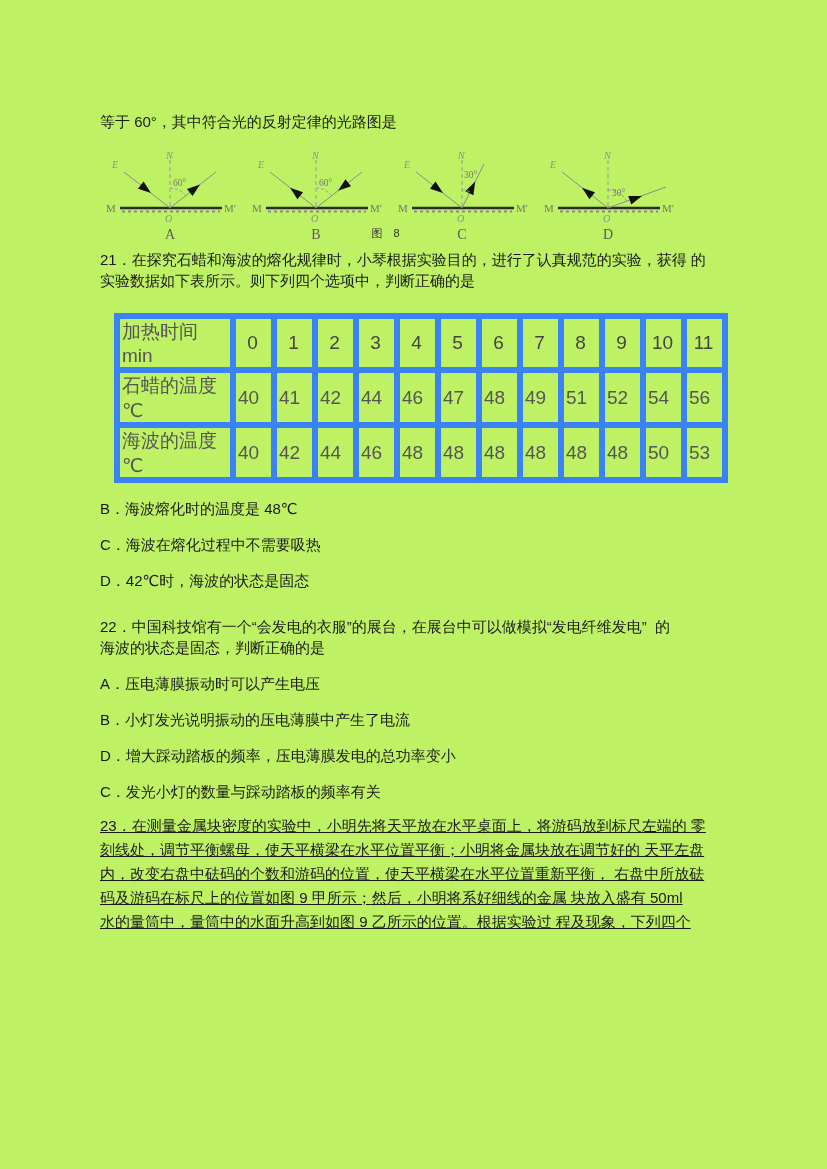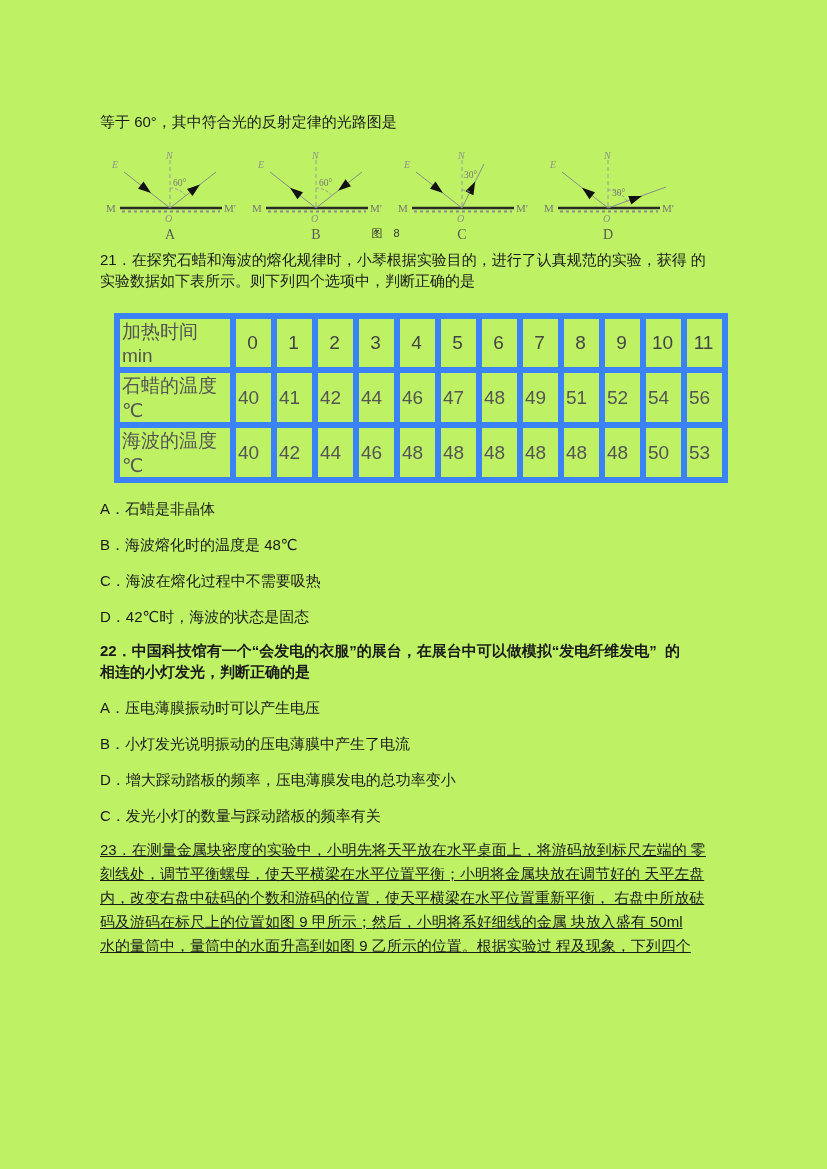--- a/index.html
+++ b/index.html
@@ -12,21 +12,21 @@
   .figure-row{display:flex;gap:6px;margin:18px 0 0 6px;}
   .figure-caption{width:575px;text-align:center;font-size:11px;color:#333;margin-top:-16px;letter-spacing:4px;}
   .q21para{margin-top:8px;}
   table.datatable{border-collapse:collapse;margin:22px 0 0 14px;}
   table.datatable td{border:6px solid #3b82f6;font-size:19px;color:#555;height:21px;padding:0 2px;vertical-align:middle;margin-top:39px;}
   td.rowlabel{width:106px;color:#3a3a3a;font-size:14px;padding-left:5px;}
   td.num{width:31px;text-align:left;padding-left:3px;}
   tr.headrow td.num{text-align:center;color:#444;padding-left:0;}
   .options{margin-top:4px;}
   .opt{margin-top:16px;font-size:15px;line-height:20px;white-space:pre-wrap;}
-  .q22para{margin-top:13px;font-weight:bold;}
+  .q22para{margin-top:25px;}
   .q23para{margin-top:12px;text-decoration:underline;}
   svg text{font-family:"Liberation Serif","DejaVu Serif",serif;}
   .svglbl{fill:#8f8f8f;font-size:10px;font-style:italic;}
   .svgm{fill:#777;font-size:11px;}
   .svgang{fill:#777;font-size:9.5px;font-style:normal;}
   .svgletter{fill:#5a5a5a;font-size:14px;}
 </style>
 </head>
 <body>
 
@@ -160,29 +160,28 @@
         <td class="num">48</td>
         <td class="num">48</td>
         <td class="num">48</td>
         <td class="num">50</td>
         <td class="num">53</td>
       </tr>
     </tbody>
       </table>
 
     <div class="options">
-      <div class="opt">A．石蜡是非晶体</div>
       <div class="opt">B．海波熔化时的温度是 48℃</div>
       <div class="opt">C．海波在熔化过程中不需要吸热</div>
       <div class="opt">D．42℃时，海波的状态是固态</div>
     </div>
 
     <div class="q22para">
       <div class="line">22．中国科技馆有一个“会发电的衣服”的展台，在展台中可以做模拟“发电纤维发电”  的</div>
-      <div class="line">相连的小灯发光，判断正确的是</div>
+      <div class="line">海波的状态是固态，判断正确的是</div>
     </div>
 
     <div class="options">
       <div class="opt">A．压电薄膜振动时可以产生电压</div>
       <div class="opt">B．小灯发光说明振动的压电薄膜中产生了电流</div>
       <div class="opt">D．增大踩动踏板的频率，压电薄膜发电的总功率变小</div>
       <div class="opt">C．发光小灯的数量与踩动踏板的频率有关</div>
     </div>
 
     <div class="q23para">

